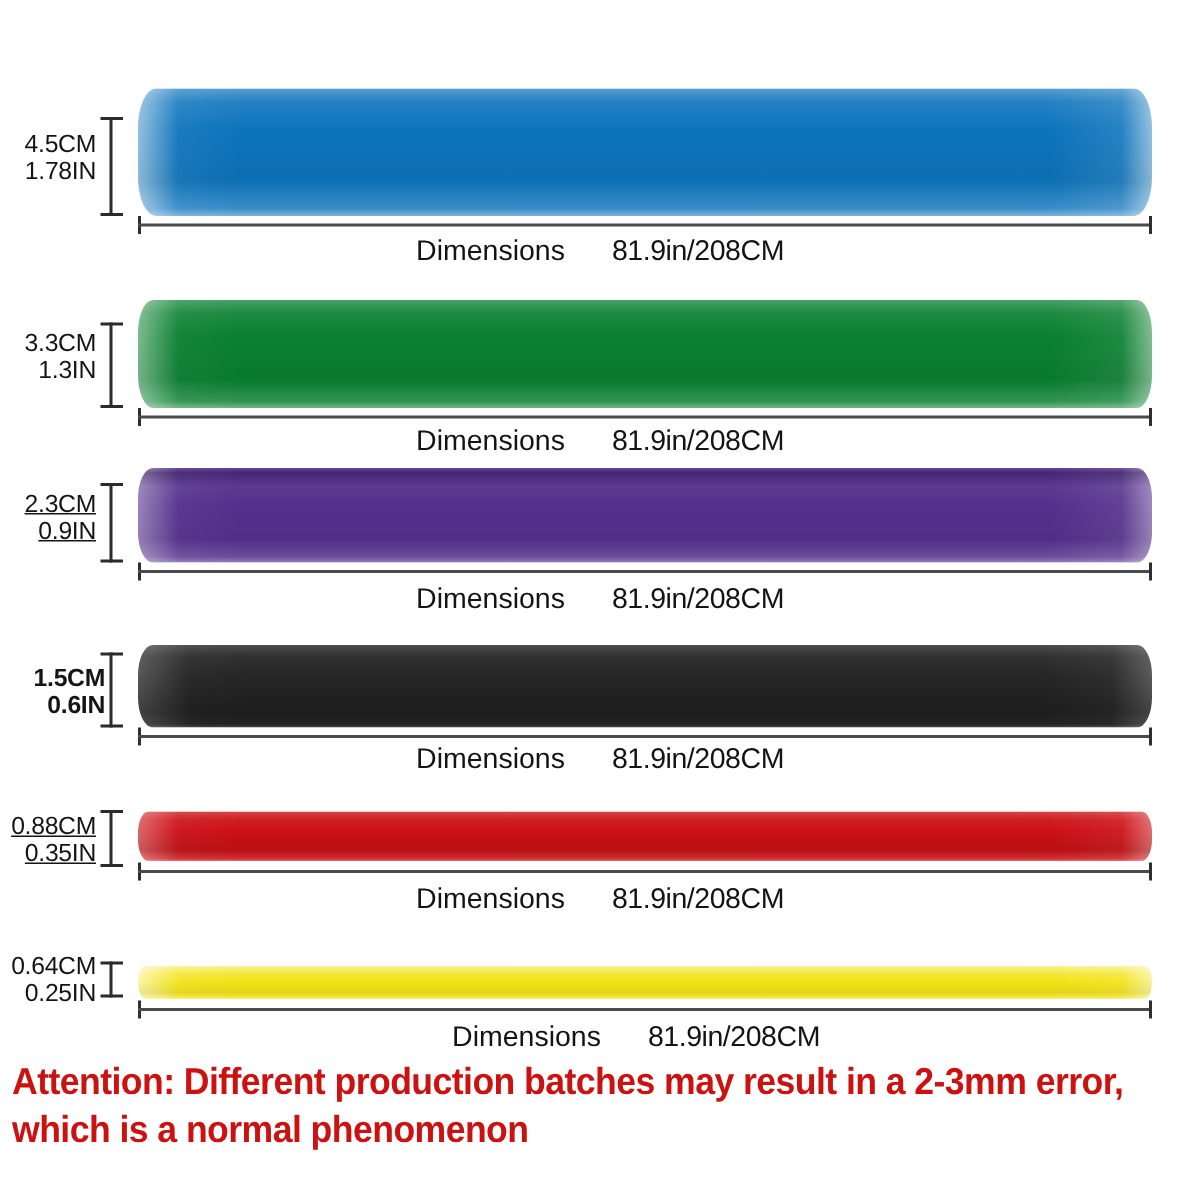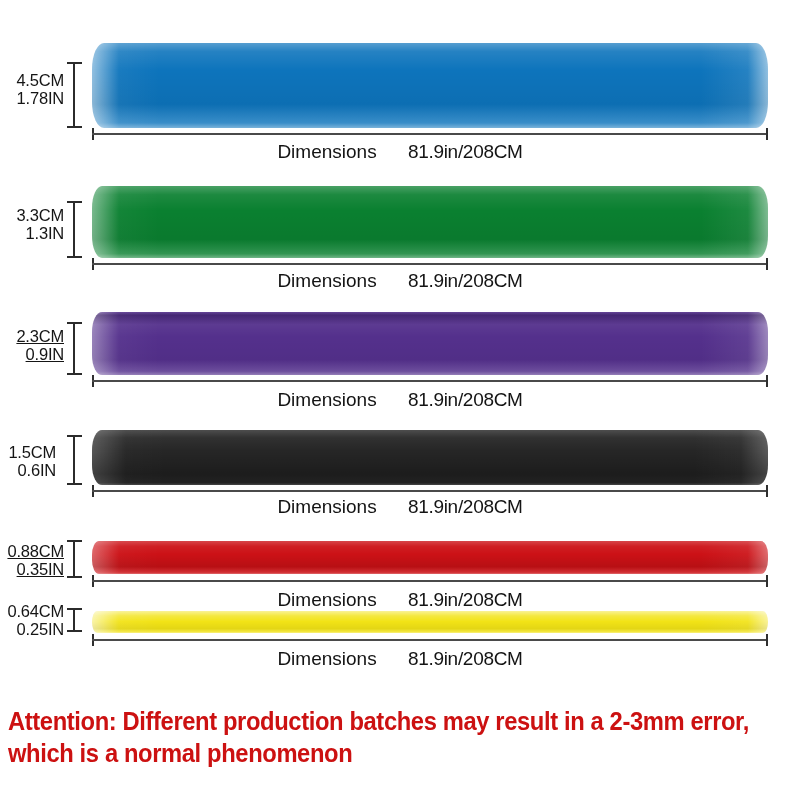--- a/index.html
+++ b/index.html
@@ -120,21 +120,21 @@
     transform: scaleX(0.95);
     transform-origin: left top;
   }
   #note .nl { display: block; white-space: nowrap; }
 </style>
 </head>
 <body>
 
 <div id="diagram">
 
-  <div class="band-row" style="top:0px;height:170px;">
+  <div class="band-row" style="top:16px;height:170px;">
     <div class="vlabel" style="left:8px; top:72px; width:56px;">
       <span class="l1">4.5CM</span>
       <span class="l2">1.78IN</span>
     </div>
     <div class="vbar" style="left:66px; top:62px; width:16px; height:66px;">
       <span class="cap top"></span>
       <span class="stem"></span>
       <span class="cap bot"></span>
     </div>
     <div class="band" style="left:92px; top:43px; width:676px; height:85px; border-radius:12px/26px;
@@ -159,21 +159,21 @@
       <span class="tick left"></span>
       <span class="hline"></span>
       <span class="tick right"></span>
     </div>
     <div class="caption" style="top:141px;">
       <span class="cap-label">Dimensions</span>
       <span class="cap-value">81.9in/208CM</span>
     </div>
   </div>
 
-  <div class="band-row" style="top:169px;height:120px;">
+  <div class="band-row" style="top:183px;height:120px;">
     <div class="vlabel" style="left:8px; top:38px; width:56px;">
       <span class="l1">3.3CM</span>
       <span class="l2">1.3IN</span>
     </div>
     <div class="vbar" style="left:66px; top:32px; width:16px; height:57px;">
       <span class="cap top"></span>
       <span class="stem"></span>
       <span class="cap bot"></span>
     </div>
     <div class="band" style="left:92px; top:17px; width:676px; height:72px; border-radius:10px/22px;
@@ -239,21 +239,21 @@
       <span class="hline"></span>
       <span class="tick right"></span>
     </div>
     <div class="caption" style="top:99px;">
       <span class="cap-label">Dimensions</span>
       <span class="cap-value">81.9in/208CM</span>
     </div>
   </div>
 
   <div class="band-row" style="top:410px;height:110px;">
-    <div class="vlabel" style="left:0; top:34px; width:56px;">
+    <div class="vlabel" style="left:14px; top:34px; width:56px;font-weight:bold;">
       <span class="l1">1.5CM</span>
       <span class="l2">0.6IN</span>
     </div>
     <div class="vbar" style="left:66px; top:25px; width:16px; height:50px;">
       <span class="cap top"></span>
       <span class="stem"></span>
       <span class="cap bot"></span>
     </div>
     <div class="band" style="left:92px; top:20px; width:676px; height:55px; border-radius:10px/20px;
                 background:
@@ -316,21 +316,21 @@
       <span class="tick left"></span>
       <span class="hline"></span>
       <span class="tick right"></span>
     </div>
     <div class="caption" style="top:69px;">
       <span class="cap-label">Dimensions</span>
       <span class="cap-value">81.9in/208CM</span>
     </div>
   </div>
 
-  <div class="band-row" style="top:594px;height:90px;">
+  <div class="band-row" style="top:627px;height:90px;padding-left:24px;">
     <div class="vlabel" style="left:2px; top:9px; width:62px;">
       <span class="l1">0.64CM</span>
       <span class="l2">0.25IN</span>
     </div>
     <div class="vbar" style="left:66px; top:14px; width:16px; height:24px;">
       <span class="cap top"></span>
       <span class="stem"></span>
       <span class="cap bot"></span>
     </div>
     <div class="band" style="left:92px; top:17px; width:676px; height:22px; border-radius:5px/11px;

